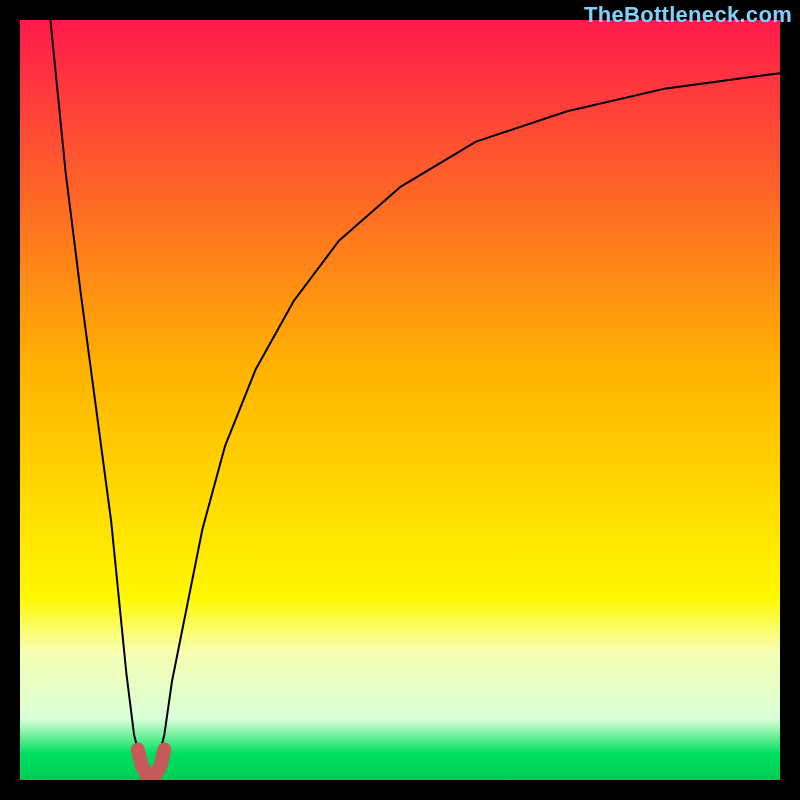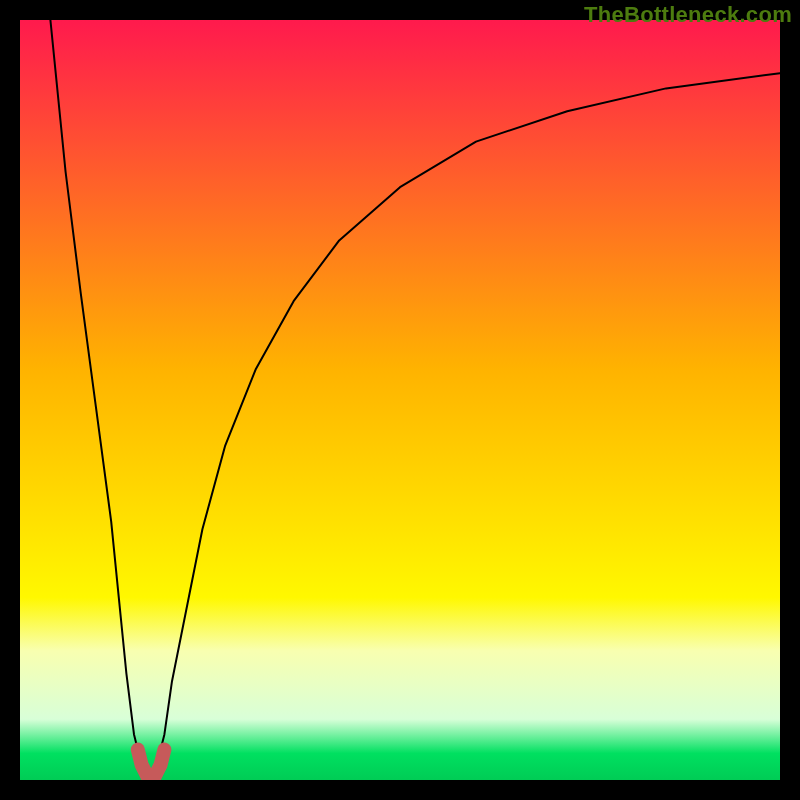--- a/index.html
+++ b/index.html
@@ -29,21 +29,21 @@
     width: 100%;
     height: 100%;
   }
   .watermark {
     position: absolute;
     top: 2px;
     right: 8px;
     font-family: Arial, Helvetica, sans-serif;
     font-size: 22px;
     font-weight: 600;
-    color: #4d7c0f;
+    color: #7dd3fc;
     letter-spacing: 0.3px;
     user-select: none;
   }
 </style>
 </head>
 <body>
 
 <div class="frame">
   <div class="plot">
     <svg id="svg" viewBox="0 0 760 760" preserveAspectRatio="none">

